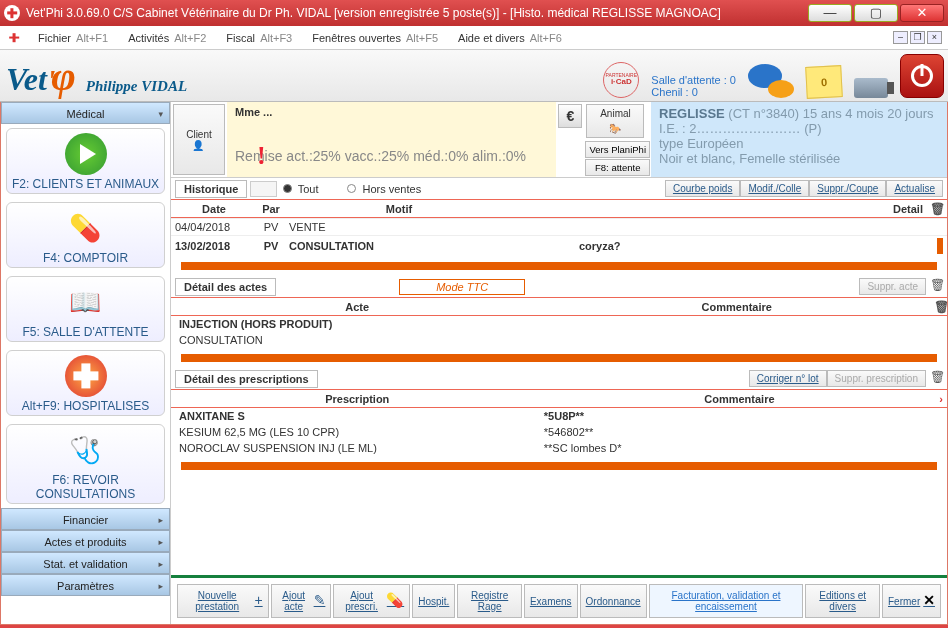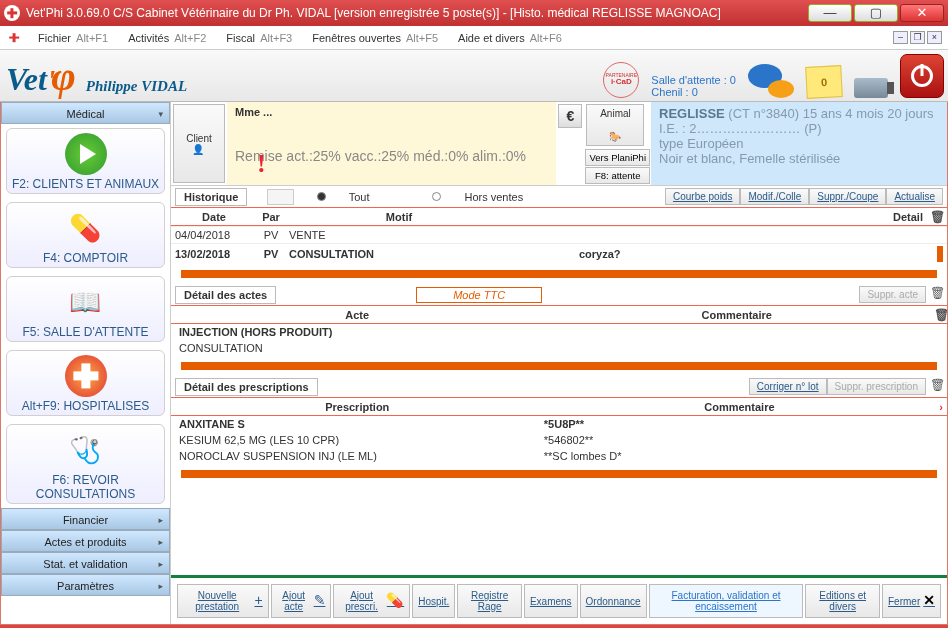--- a/index.html
+++ b/index.html
@@ -68,21 +68,21 @@
   .client-box .name{font-weight:bold;color:#333;}
   .client-box .discount{color:#888;margin-top:30px;font-size:14px;display:block;}
   .client-box .excl{position:absolute;left:30px;bottom:6px;color:#e23;font:bold 26px serif;}
   .euro-btn{width:24px;height:24px;border:1px solid #bbb;background:linear-gradient(#fff,#ddd);font-size:14px;font-weight:bold;display:flex;align-items:center;justify-content:center;align-self:flex-start;margin:2px;}
   .sub-btns{display:flex;flex-direction:column;gap:1px;padding:1px;}
   .sub-btns button{border:1px solid #bbb;background:linear-gradient(#fafafa,#e8e8e8);font-size:9.5px;padding:2px 3px;cursor:pointer;}
   .animal-box{width:296px;background:#cfe7fa;padding:4px 8px;font-size:13px;color:#839bad;}
   .animal-box .nm{color:#5a788f;font-weight:bold;}
   .animal-box .line{display:block;}
 
-  .section-hdr{height:22px;display:flex;align-items:center;border-bottom:1px solid #e65;padding:0 4px;gap:20px;}
+  .section-hdr{height:22px;display:flex;align-items:center;border-bottom:1px solid #e65;padding:0 4px;gap:3px;}
   .section-hdr .lbl{background:#fff;border:1px solid #bbb;padding:2px 8px;font-size:11px;font-weight:bold;}
   .section-hdr .pill{border:1px solid #ccc;background:#f5f5f5;padding:1px 6px;}
   .section-hdr .right{margin-left:auto;display:flex;gap:0;}
   .section-hdr .right button{border:1px solid #bbb;background:linear-gradient(#fafafa,#e8e8e8);font-size:10px;padding:2px 7px;color:#2a5b8a;text-decoration:underline;cursor:pointer;}
   .section-hdr .right button.disabled{color:#aaa;text-decoration:none;}
   .radio-dot{display:inline-block;width:9px;height:9px;border-radius:50%;border:1px solid #888;background:#fff;margin:0 3px;}
   .radio-dot.checked{background:#333;}
   .trash-icon{width:13px;height:13px;display:inline-block;position:relative;margin-left:4px;}
   .trash-icon::before{content:"🗑";font-size:12px;color:#555;}
 
@@ -204,21 +204,21 @@
           <span>Client</span>
           <span>👤</span>
         </div>
       <div class="client-box">
         <span class="name">Mme ...</span>
         <span class="discount">Remise act.:25% vacc.:25% méd.:0% alim.:0%</span>
         <span class="excl">!</span>
       </div>
       <div class="euro-btn">€</div>
       <div style="display:flex;flex-direction:column;">
-        <div class="client-btn" style="gap:12px;min-width:58px">
+        <div class="client-btn" style="gap:4px;min-width:58px">
             <span>Animal</span>
             <span>🐎</span>
           </div>
         <div class="sub-btns">
           <button>Vers PlaniPhi</button>
           <button>F8: attente</button>
         </div>
       </div>
       <div class="animal-box">
         <span class="line"><span class="nm">REGLISSE</span><span> (CT n°3840) 15 ans 4 mois 20 jours</span></span>

